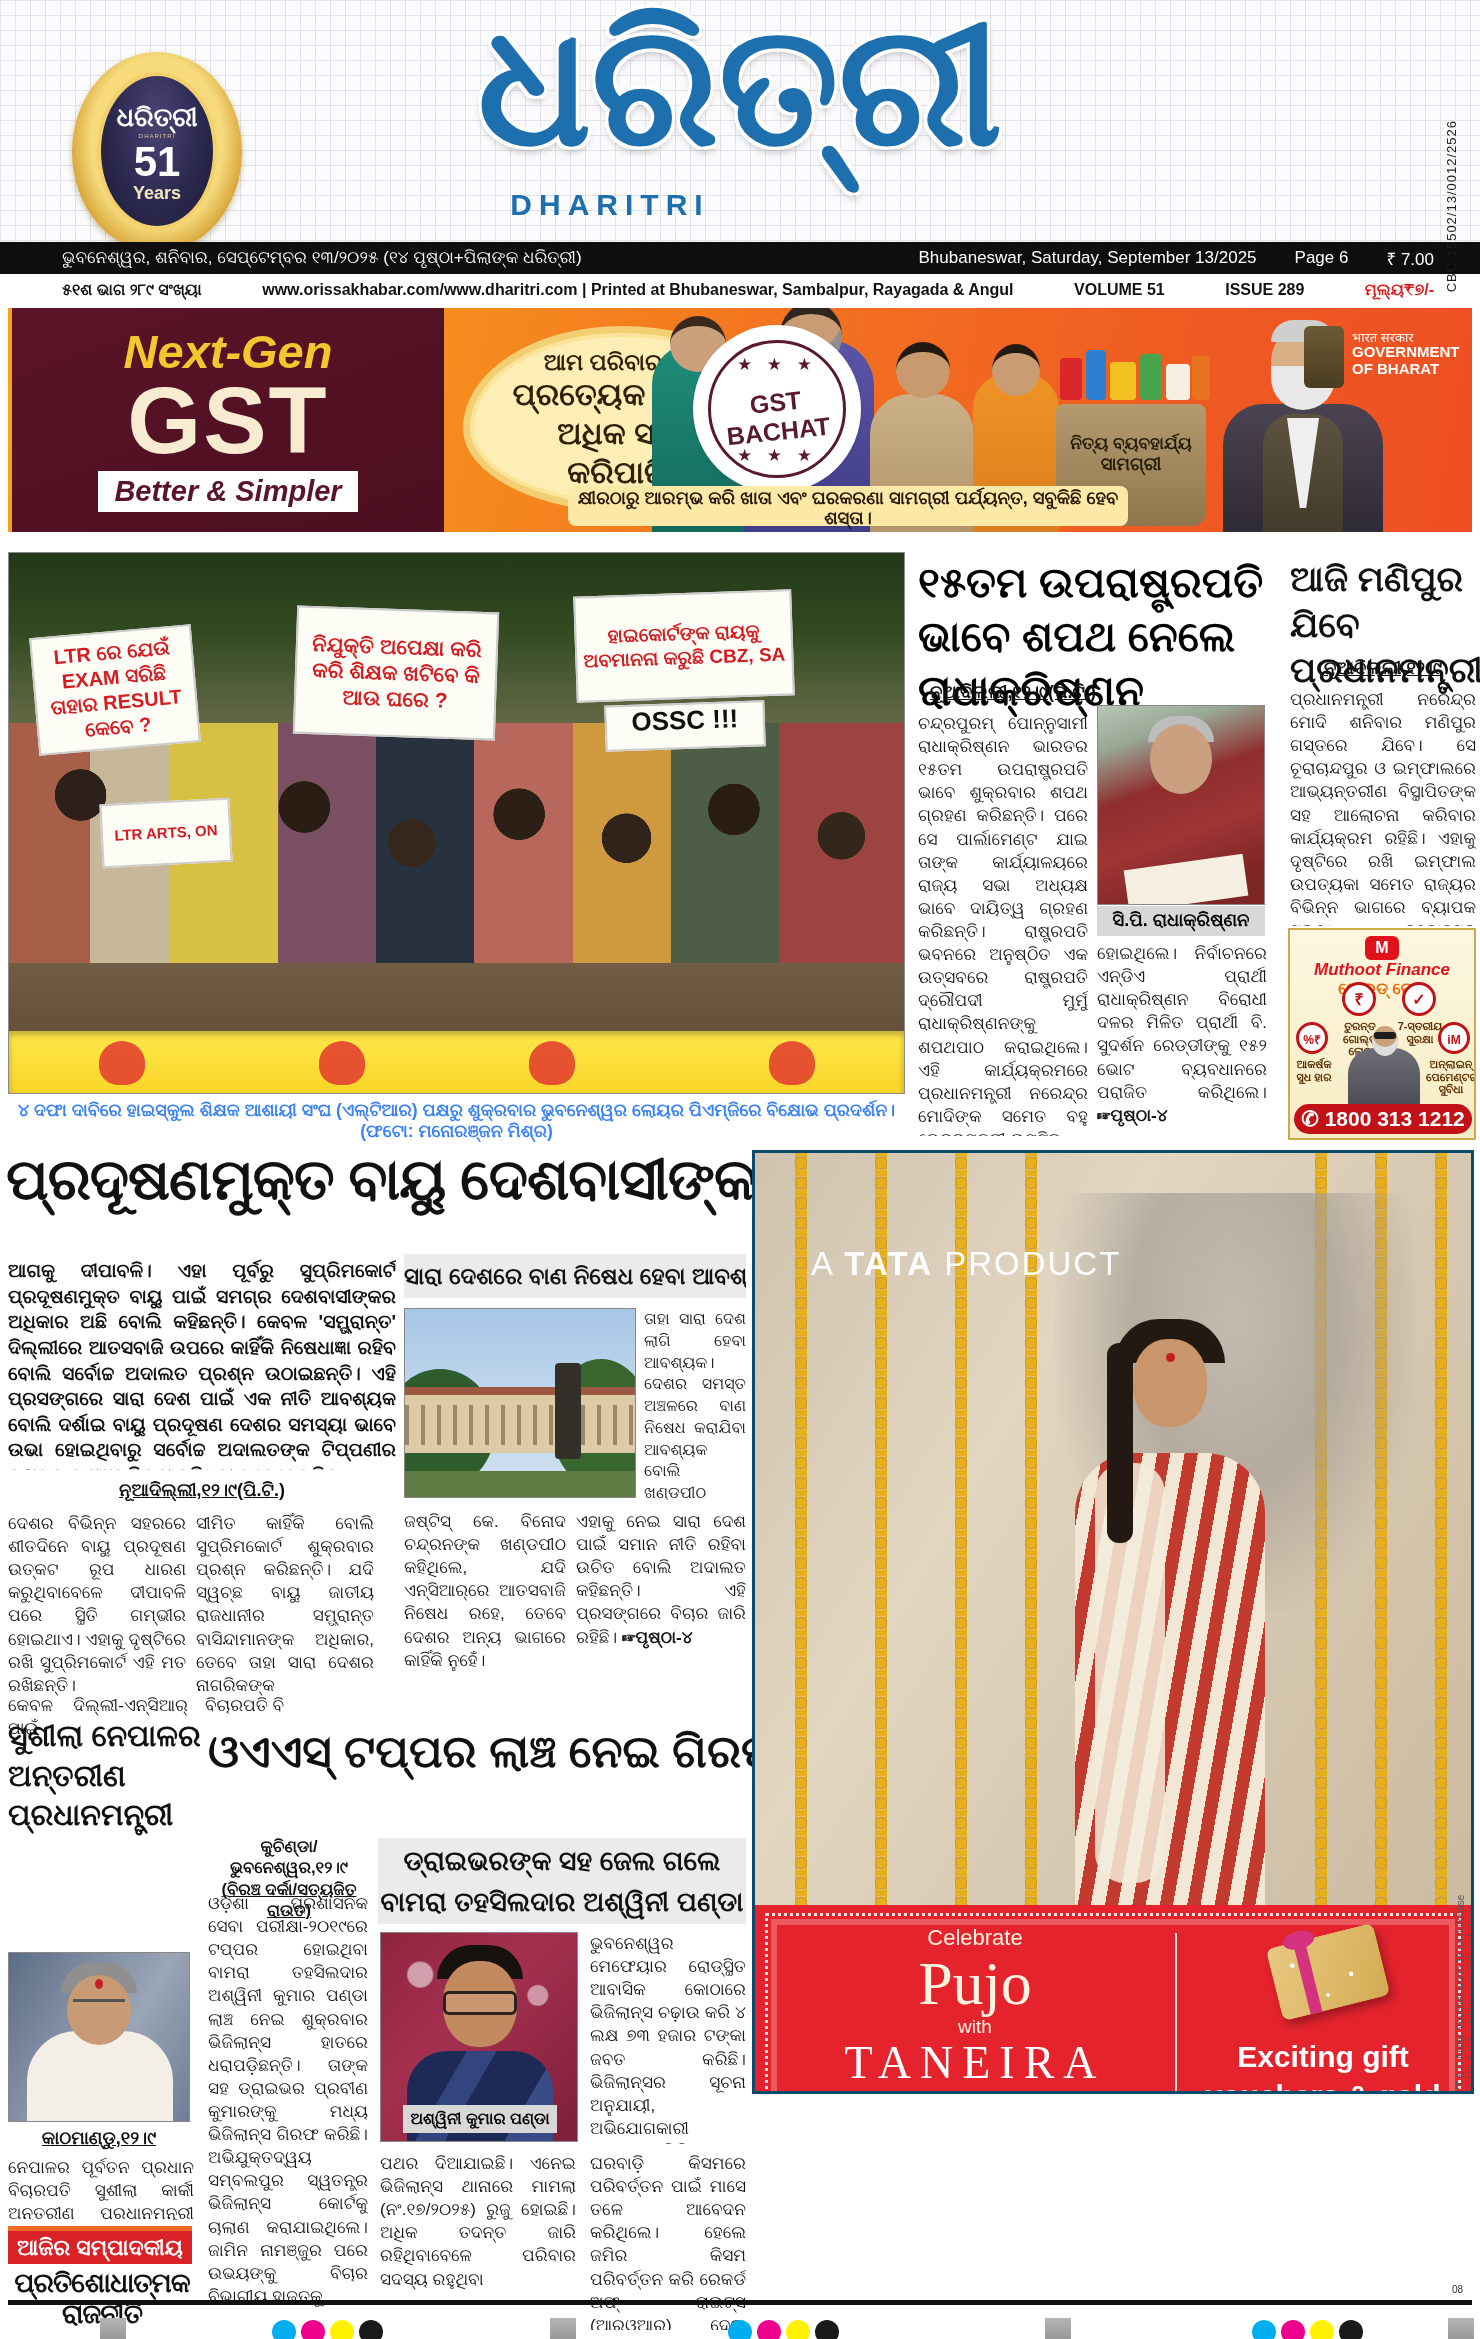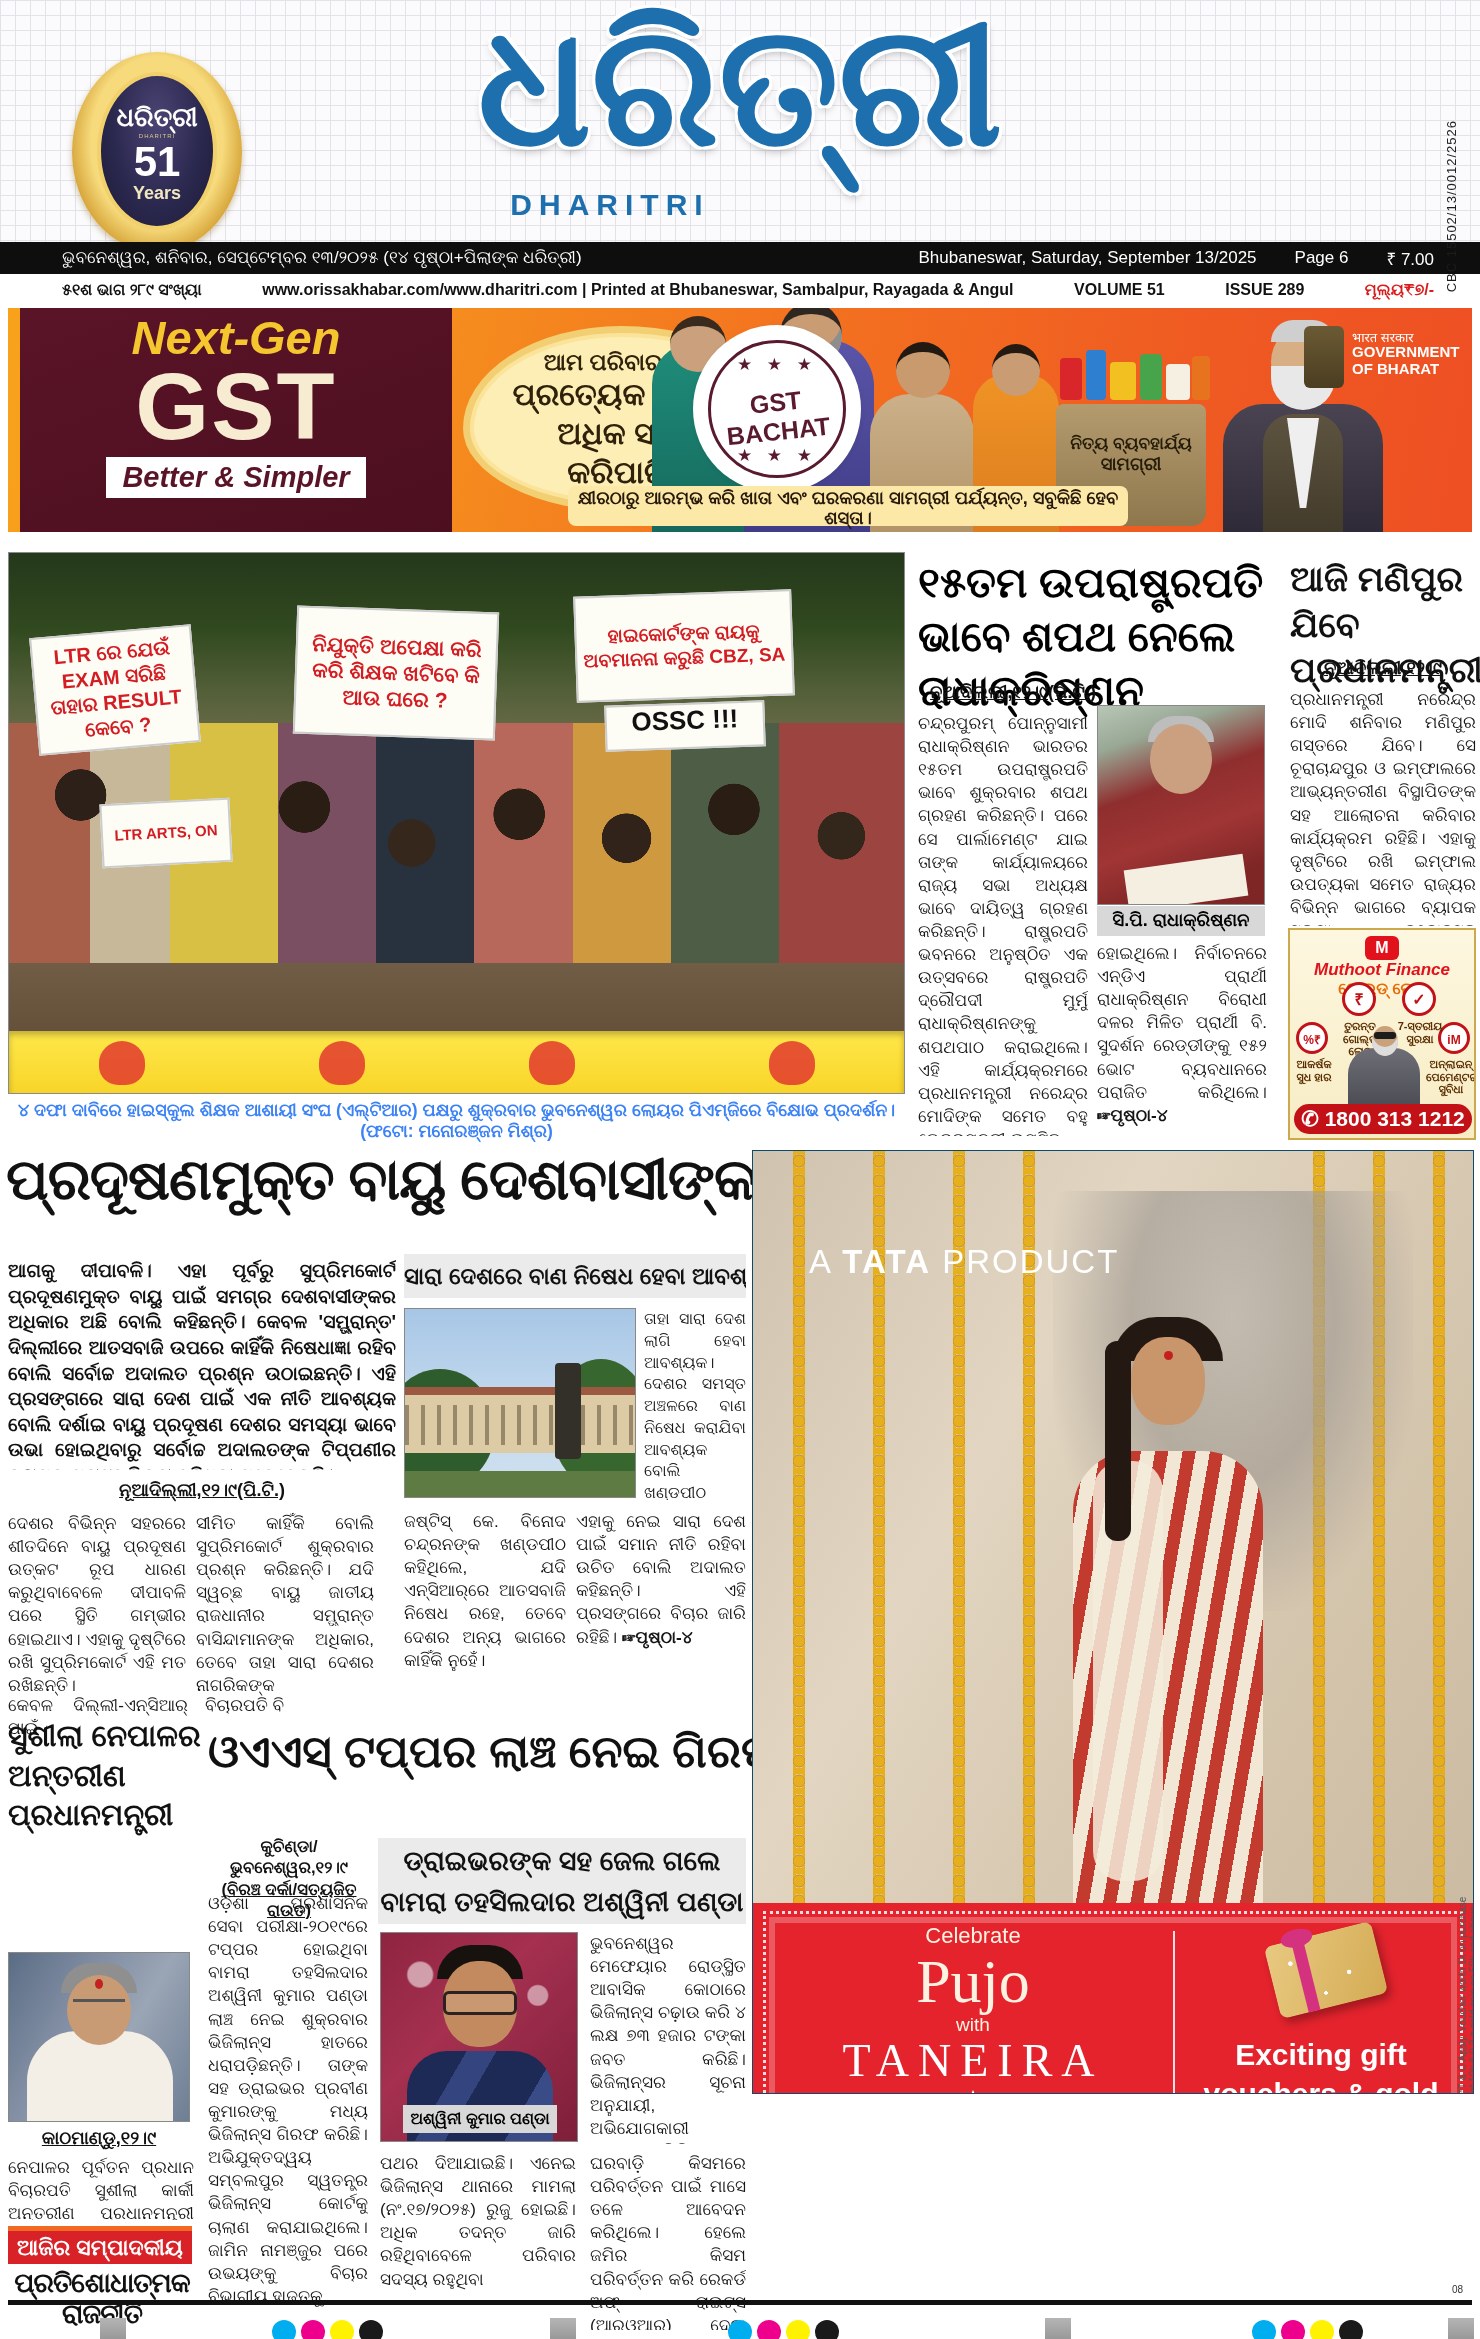--- a/index.html
+++ b/index.html
@@ -34,22 +34,22 @@
     display:flex; align-items:center; justify-content:space-between; padding:0 46px 0 62px; font-size:17px; }
   .datebar .r { display:flex; gap:38px; align-items:center; }
   .infoline { left:0; top:274px; width:1480px; height:32px; display:flex; align-items:center;
     justify-content:space-between; padding:0 46px 0 62px; font-size:16px; font-weight:bold; }
   .infoline .mid { font-weight:bold; }
   .price-odia { color:#d91c1c; }
 
   
   .banner { left:8px; top:308px; width:1464px; height:224px; overflow:hidden;
     background:linear-gradient(100deg,#f8a21c 0%, #f58c1e 30%, #f37020 55%, #ef5a22 80%, #ee4f23 100%); }
-  .gst-left { position:absolute; left:12px; top:0; width:432px; height:224px;
-    background:linear-gradient(160deg,#5a1427 0%, #4c0f20 100%); padding-top:6px; text-align:center; }
+  .gst-left { position:absolute; left:4px; top:0; width:432px; height:224px;
+    background:linear-gradient(160deg,#5a1427 0%, #4c0f20 100%); padding-top:20px; text-align:center; }
   .gst-nextgen { color:#f6c62f; font-size:47px; font-weight:bold; font-style:italic; line-height:1.0; }
   .gst-word { color:#f7ecd2; font-size:95px; font-weight:bold; line-height:.95; letter-spacing:2px; }
   .gst-better { display:inline-block; background:#fff; color:#5a1427; font-size:29px; font-weight:bold;
     font-style:italic; padding:4px 16px; margin-top:6px; }
   .bubble { position:absolute; left:455px; top:18px; width:330px; height:186px;
     background:#fdeeb5; border:7px solid #f3cf74; border-radius:48% 52% 50% 50%/55% 55% 45% 45%;
     text-align:center; color:#30210a; padding-top:16px; box-shadow:0 0 0 4px #fbe49a inset; }
   .bubble .b1 { font-size:23px; font-weight:bold; }
   .bubble .b2 { font-size:31px; font-weight:bold; line-height:1.25; }
   .fam { position:absolute; left:640px; top:8px; width:330px; height:216px; }
@@ -196,21 +196,21 @@
   .oas-head { position:absolute; left:62px; top:28px; width:74px; height:86px; background:#c28a5e; border-radius:46%; }
   .oas-hair { position:absolute; left:56px; top:12px; width:86px; height:34px; background:#17120e; border-radius:40px 40px 0 0; }
   .oas-glass { position:absolute; left:62px; top:58px; width:74px; height:24px; border:3px solid #2c2320; border-radius:6px; background:rgba(255,255,255,.12); }
   .oas-shirt { position:absolute; left:26px; top:118px; width:146px; height:92px; background:linear-gradient(120deg,#1d2a56 0 30%, #33447e 30% 45%, #1d2a56 45% 75%, #3a4c88 75%); border-radius:40px 40px 0 0; }
   .oas-pcap { position:absolute; left:22px; bottom:8px; width:154px; height:28px; font-size:16px; line-height:27px; }
   .oas-c2 { left:590px; top:1932px; width:156px; height:212px; }
   .oas-c3 { left:380px; top:2152px; width:196px; height:178px; }
   .oas-c4 { left:590px; top:2152px; width:156px; height:178px; }
 
   
-  .tan { left:752px; top:1150px; width:722px; height:944px; border:1px solid #0c4a6e; overflow:hidden; }
+  .tan { left:752px; top:1150px; width:722px; height:944px; border:3px solid #0c4a6e; overflow:hidden; }
   .tan-photo { position:absolute; left:0; top:0; width:100%; height:752px;
     background:linear-gradient(120deg,#cfc2ae 0%, #e2d6c2 35%, #d8c9b2 60%, #cbbba2 100%); }
   .garland { position:absolute; top:0; width:12px; height:100%;
     background:repeating-radial-gradient(circle at 6px 10px, #e7ad14 0 5px, #c98f10 6px, transparent 7px);
     background-size:12px 20px; opacity:.95; }
   .tan-arch { position:absolute; left:300px; top:40px; width:360px; height:420px;
     background:radial-gradient(ellipse at 50% 30%, #b9b3ac 0%, #a49d95 40%, transparent 75%); opacity:.7; }
   .tata { position:absolute; left:56px; top:92px; color:#fff; font-size:33px; letter-spacing:2px; }
   .tata b { font-weight:bold; }
   .tan-woman { position:absolute; left:300px; top:160px; width:230px; height:592px; }

